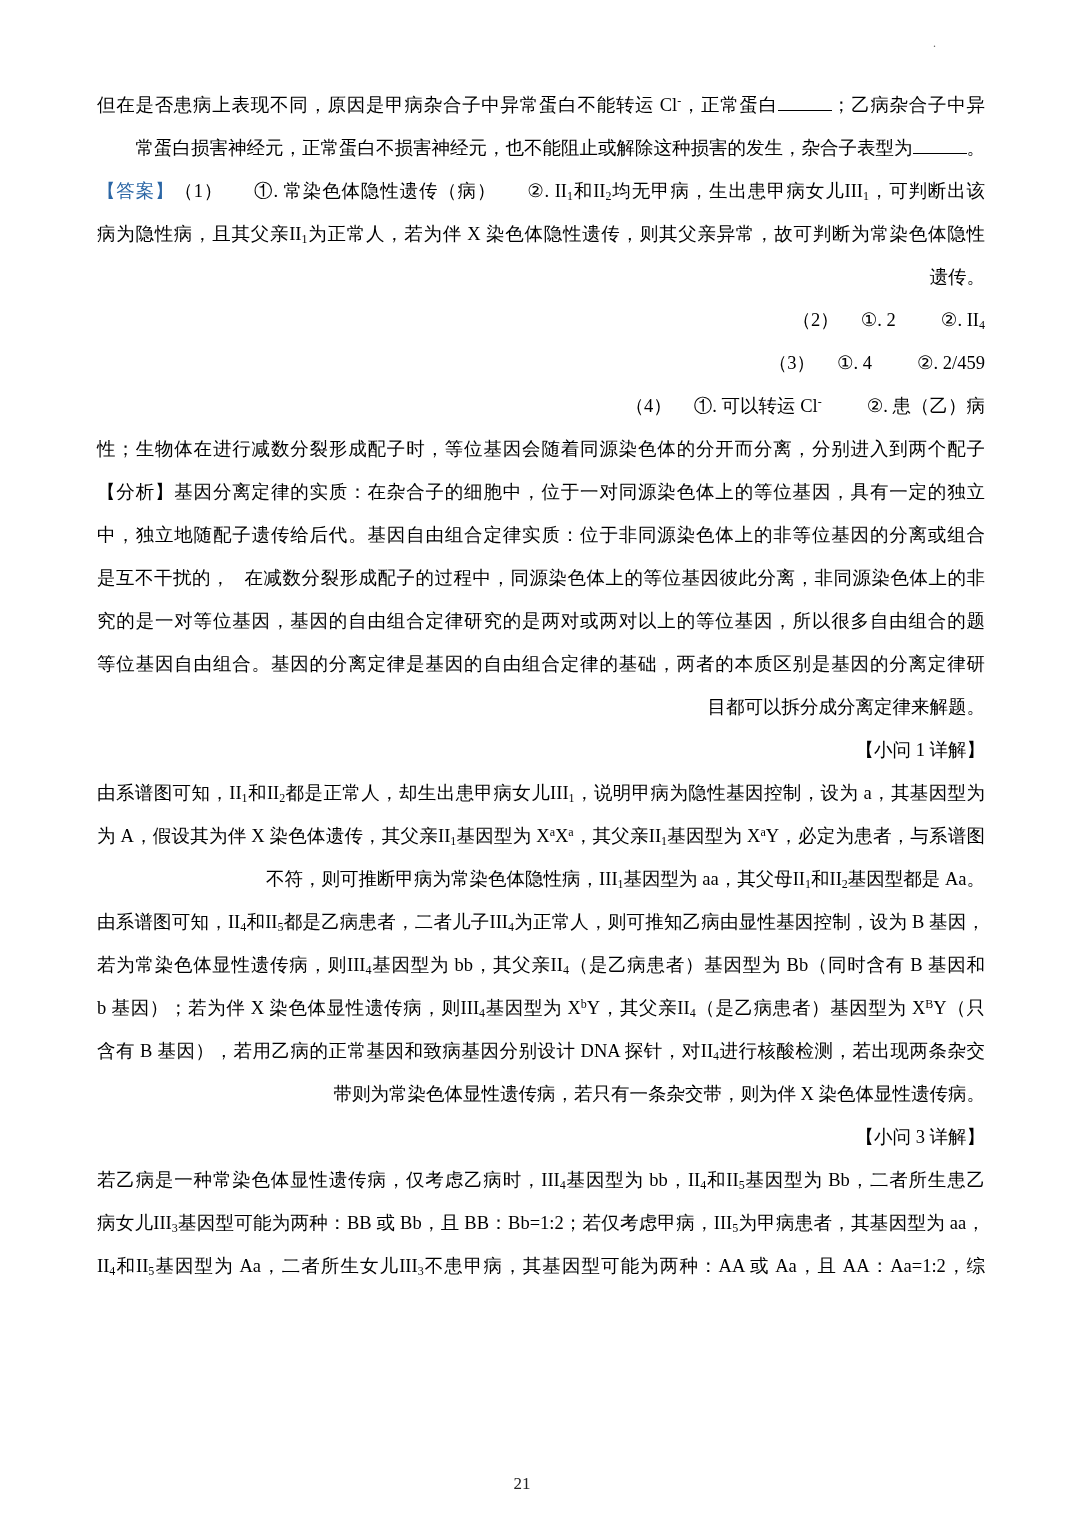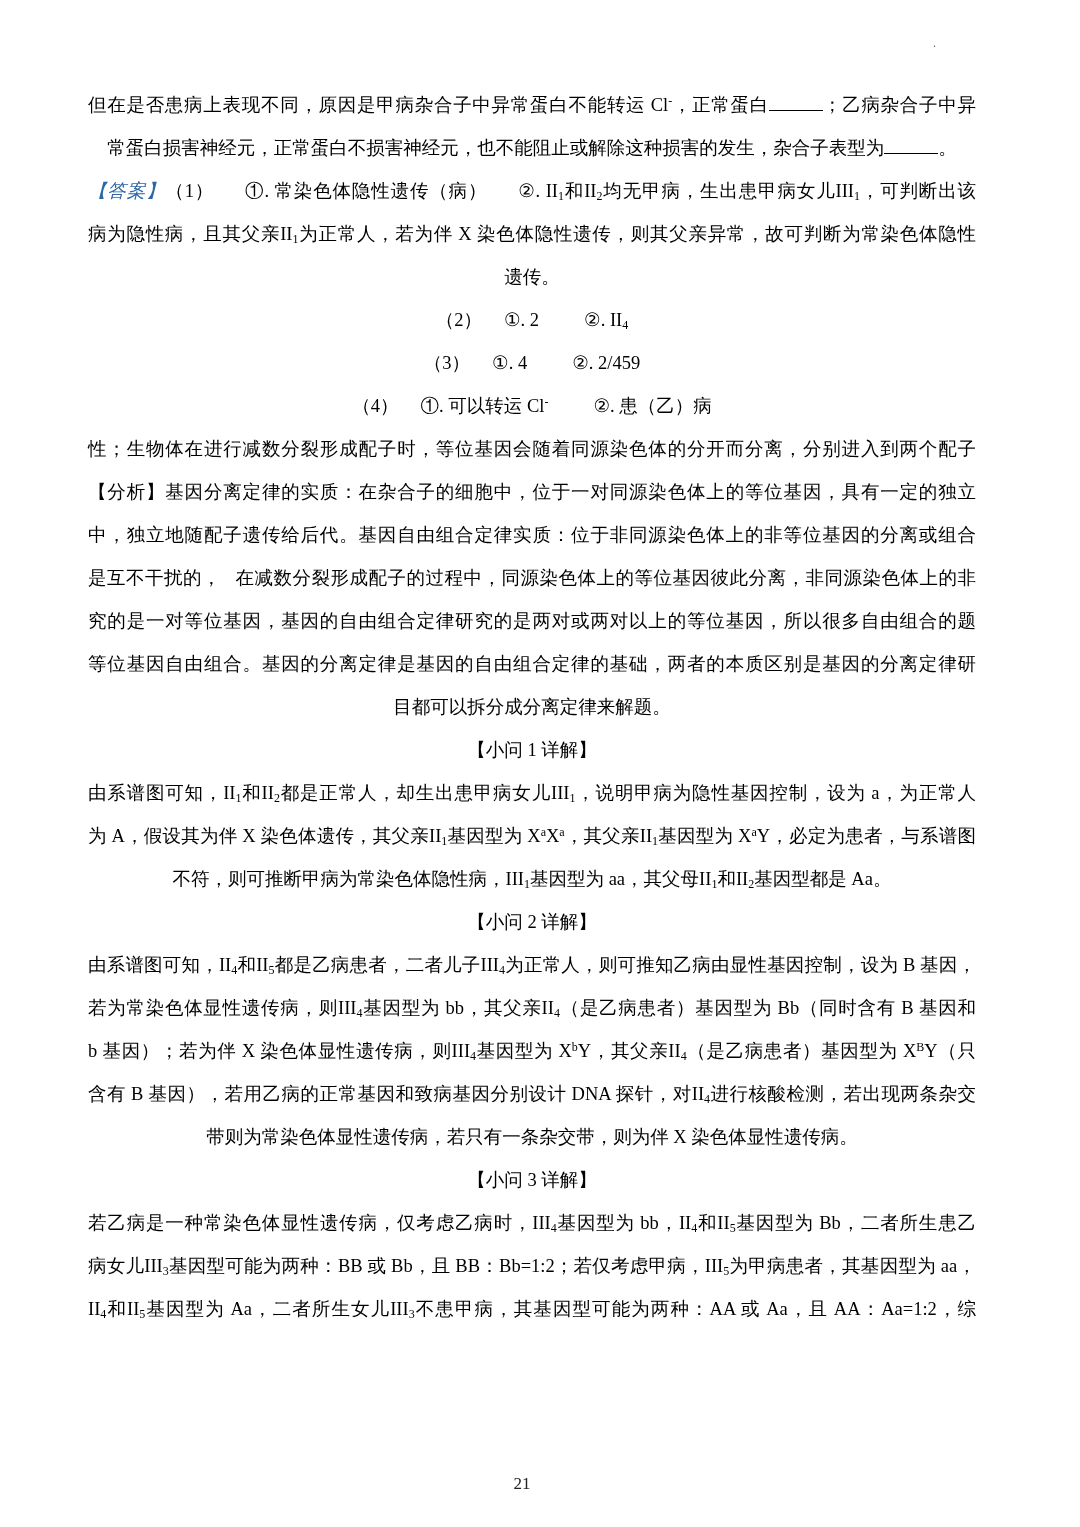--- a/index.html
+++ b/index.html
@@ -2,30 +2,30 @@
 <html style="--accent: #2B66A5;"><head>
 <meta charset="utf-8">
 <style>
   html,body { margin:0; padding:0; background:#ffffff; }
   .page {
     position:relative; width:1080px; height:1527px; background:#ffffff;
     overflow:hidden; font-family:"Liberation Serif","DejaVu Serif",serif;
     color:#000;
   }
   .doc {
-    position:absolute; left:88px; top:84px; width:888px;
+    position:absolute; left:97px; top:84px; width:888px;
     font-size:18.5px;
   }
   .line { height:43px; line-height:43px; }
   .line.j { text-align:justify; text-align-last:justify; }
-  .line.l { text-align:center; white-space:nowrap; }
+  .line.l { text-align:right; white-space:nowrap; }
   .line sub, .line sup { font-size:12px; line-height:0; }
   .line sub { vertical-align:-0.22em; }
   .line sup { vertical-align:0.5em; }
-  .blue { color:var(--accent,#2B66A5);font-style:italic; }
+  .blue { color:var(--accent,#2B66A5); }
   .blank {
     display:inline-block; width:54px; height:14px;
     border-bottom:1.4px solid #000; vertical-align:baseline;
   }
   .gap { display:inline-block; height:1px; vertical-align:baseline; }
   .footer {
     position:absolute; left:0; top:1474px; width:1044px;
     text-align:center; font-size:17px; color:#222;
   }
   .stray {
@@ -47,24 +47,23 @@
       <div class="line l"><span>（3）</span><span class="gap" style="width: 22px;"></span><span>①. 4</span><span class="gap" style="width: 45px;"></span><span>②. 2/459</span></div>
       <div class="line l"><span>（4）</span><span class="gap" style="width: 22px;"></span><span>①. 可以转运 Cl</span><sup>-</sup><span class="gap" style="width: 45px;"></span><span>②. 患（乙）病</span></div>
       <div class="line j"><span>性；生物体在进行减数分裂形成配子时，等位基因会随着同源染色体的分开而分离，分别进入到两个配子</span></div>
       <div class="line j"><span>【分析】基因分离定律的实质：在杂合子的细胞中，位于一对同源染色体上的等位基因，具有一定的独立</span></div>
       <div class="line j"><span>中，独立地随配子遗传给后代。基因自由组合定律实质：位于非同源染色体上的非等位基因的分离或组合</span></div>
       <div class="line j"><span>是互不干扰的，</span><span class="gap" style="width: 14px;"></span><span>在减数分裂形成配子的过程中，同源染色体上的等位基因彼此分离，非同源染色体上的非</span></div>
       <div class="line j"><span>究的是一对等位基因，基因的自由组合定律研究的是两对或两对以上的等位基因，所以很多自由组合的题</span></div>
       <div class="line j"><span>等位基因自由组合。基因的分离定律是基因的自由组合定律的基础，两者的本质区别是基因的分离定律研</span></div>
       <div class="line l"><span>目都可以拆分成分离定律来解题。</span></div>
       <div class="line l"><span>【小问 1 详解】</span></div>
-      <div class="line j"><span>由系谱图可知，II</span><sub>1</sub><span>和II</span><sub>2</sub><span>都是正常人，却生出患甲病女儿III</span><sub>1</sub><span>，说明甲病为隐性基因控制，设为 a，为正常人</span></div>
+      <div class="line j"><span>由系谱图可知，II</span><sub>1</sub><span>和II</span><sub>2</sub><span>都是正常人，却生出患甲病女儿III</span><sub>1</sub><span>，说明甲病为隐性基因控制，设为 a，其基因型为</span></div>
       <div class="line j"><span>为 A，假设其为伴 X 染色体遗传，其父亲II</span><sub>1</sub><span>基因型为 X</span><sup>a</sup><span>X</span><sup>a</sup><span>，其父亲II</span><sub>1</sub><span>基因型为 X</span><sup>a</sup><span>Y，必定为患者，与系谱图</span></div>
       <div class="line l"><span>不符，则可推断甲病为常染色体隐性病，III</span><sub>1</sub><span>基因型为 aa，其父母II</span><sub>1</sub><span>和II</span><sub>2</sub><span>基因型都是 Aa。</span></div>
-      <div class="line l"><span>【小问 2 详解】</span></div>
       <div class="line j"><span>由系谱图可知，II</span><sub>4</sub><span>和II</span><sub>5</sub><span>都是乙病患者，二者儿子III</span><sub>4</sub><span>为正常人，则可推知乙病由显性基因控制，设为 B 基因，</span></div>
       <div class="line j"><span>若为常染色体显性遗传病，则III</span><sub>4</sub><span>基因型为 bb，其父亲II</span><sub>4</sub><span>（是乙病患者）基因型为 Bb（同时含有 B 基因和</span></div>
       <div class="line j"><span>b 基因）；若为伴 X 染色体显性遗传病，则III</span><sub>4</sub><span>基因型为 X</span><sup>b</sup><span>Y，其父亲II</span><sub>4</sub><span>（是乙病患者）基因型为 X</span><sup>B</sup><span>Y（只</span></div>
       <div class="line j"><span>含有 B 基因），若用乙病的正常基因和致病基因分别设计 DNA 探针，对II</span><sub>4</sub><span>进行核酸检测，若出现两条杂交</span></div>
       <div class="line l"><span>带则为常染色体显性遗传病，若只有一条杂交带，则为伴 X 染色体显性遗传病。</span></div>
       <div class="line l"><span>【小问 3 详解】</span></div>
       <div class="line j"><span>若乙病是一种常染色体显性遗传病，仅考虑乙病时，III</span><sub>4</sub><span>基因型为 bb，II</span><sub>4</sub><span>和II</span><sub>5</sub><span>基因型为 Bb，二者所生患乙</span></div>
       <div class="line j"><span>病女儿III</span><sub>3</sub><span>基因型可能为两种：BB 或 Bb，且 BB：Bb=1:2；若仅考虑甲病，III</span><sub>5</sub><span>为甲病患者，其基因型为 aa，</span></div>
       <div class="line j"><span>II</span><sub>4</sub><span>和II</span><sub>5</sub><span>基因型为 Aa，二者所生女儿III</span><sub>3</sub><span>不患甲病，其基因型可能为两种：AA 或 Aa，且 AA：Aa=1:2，综</span></div>
     </div>

